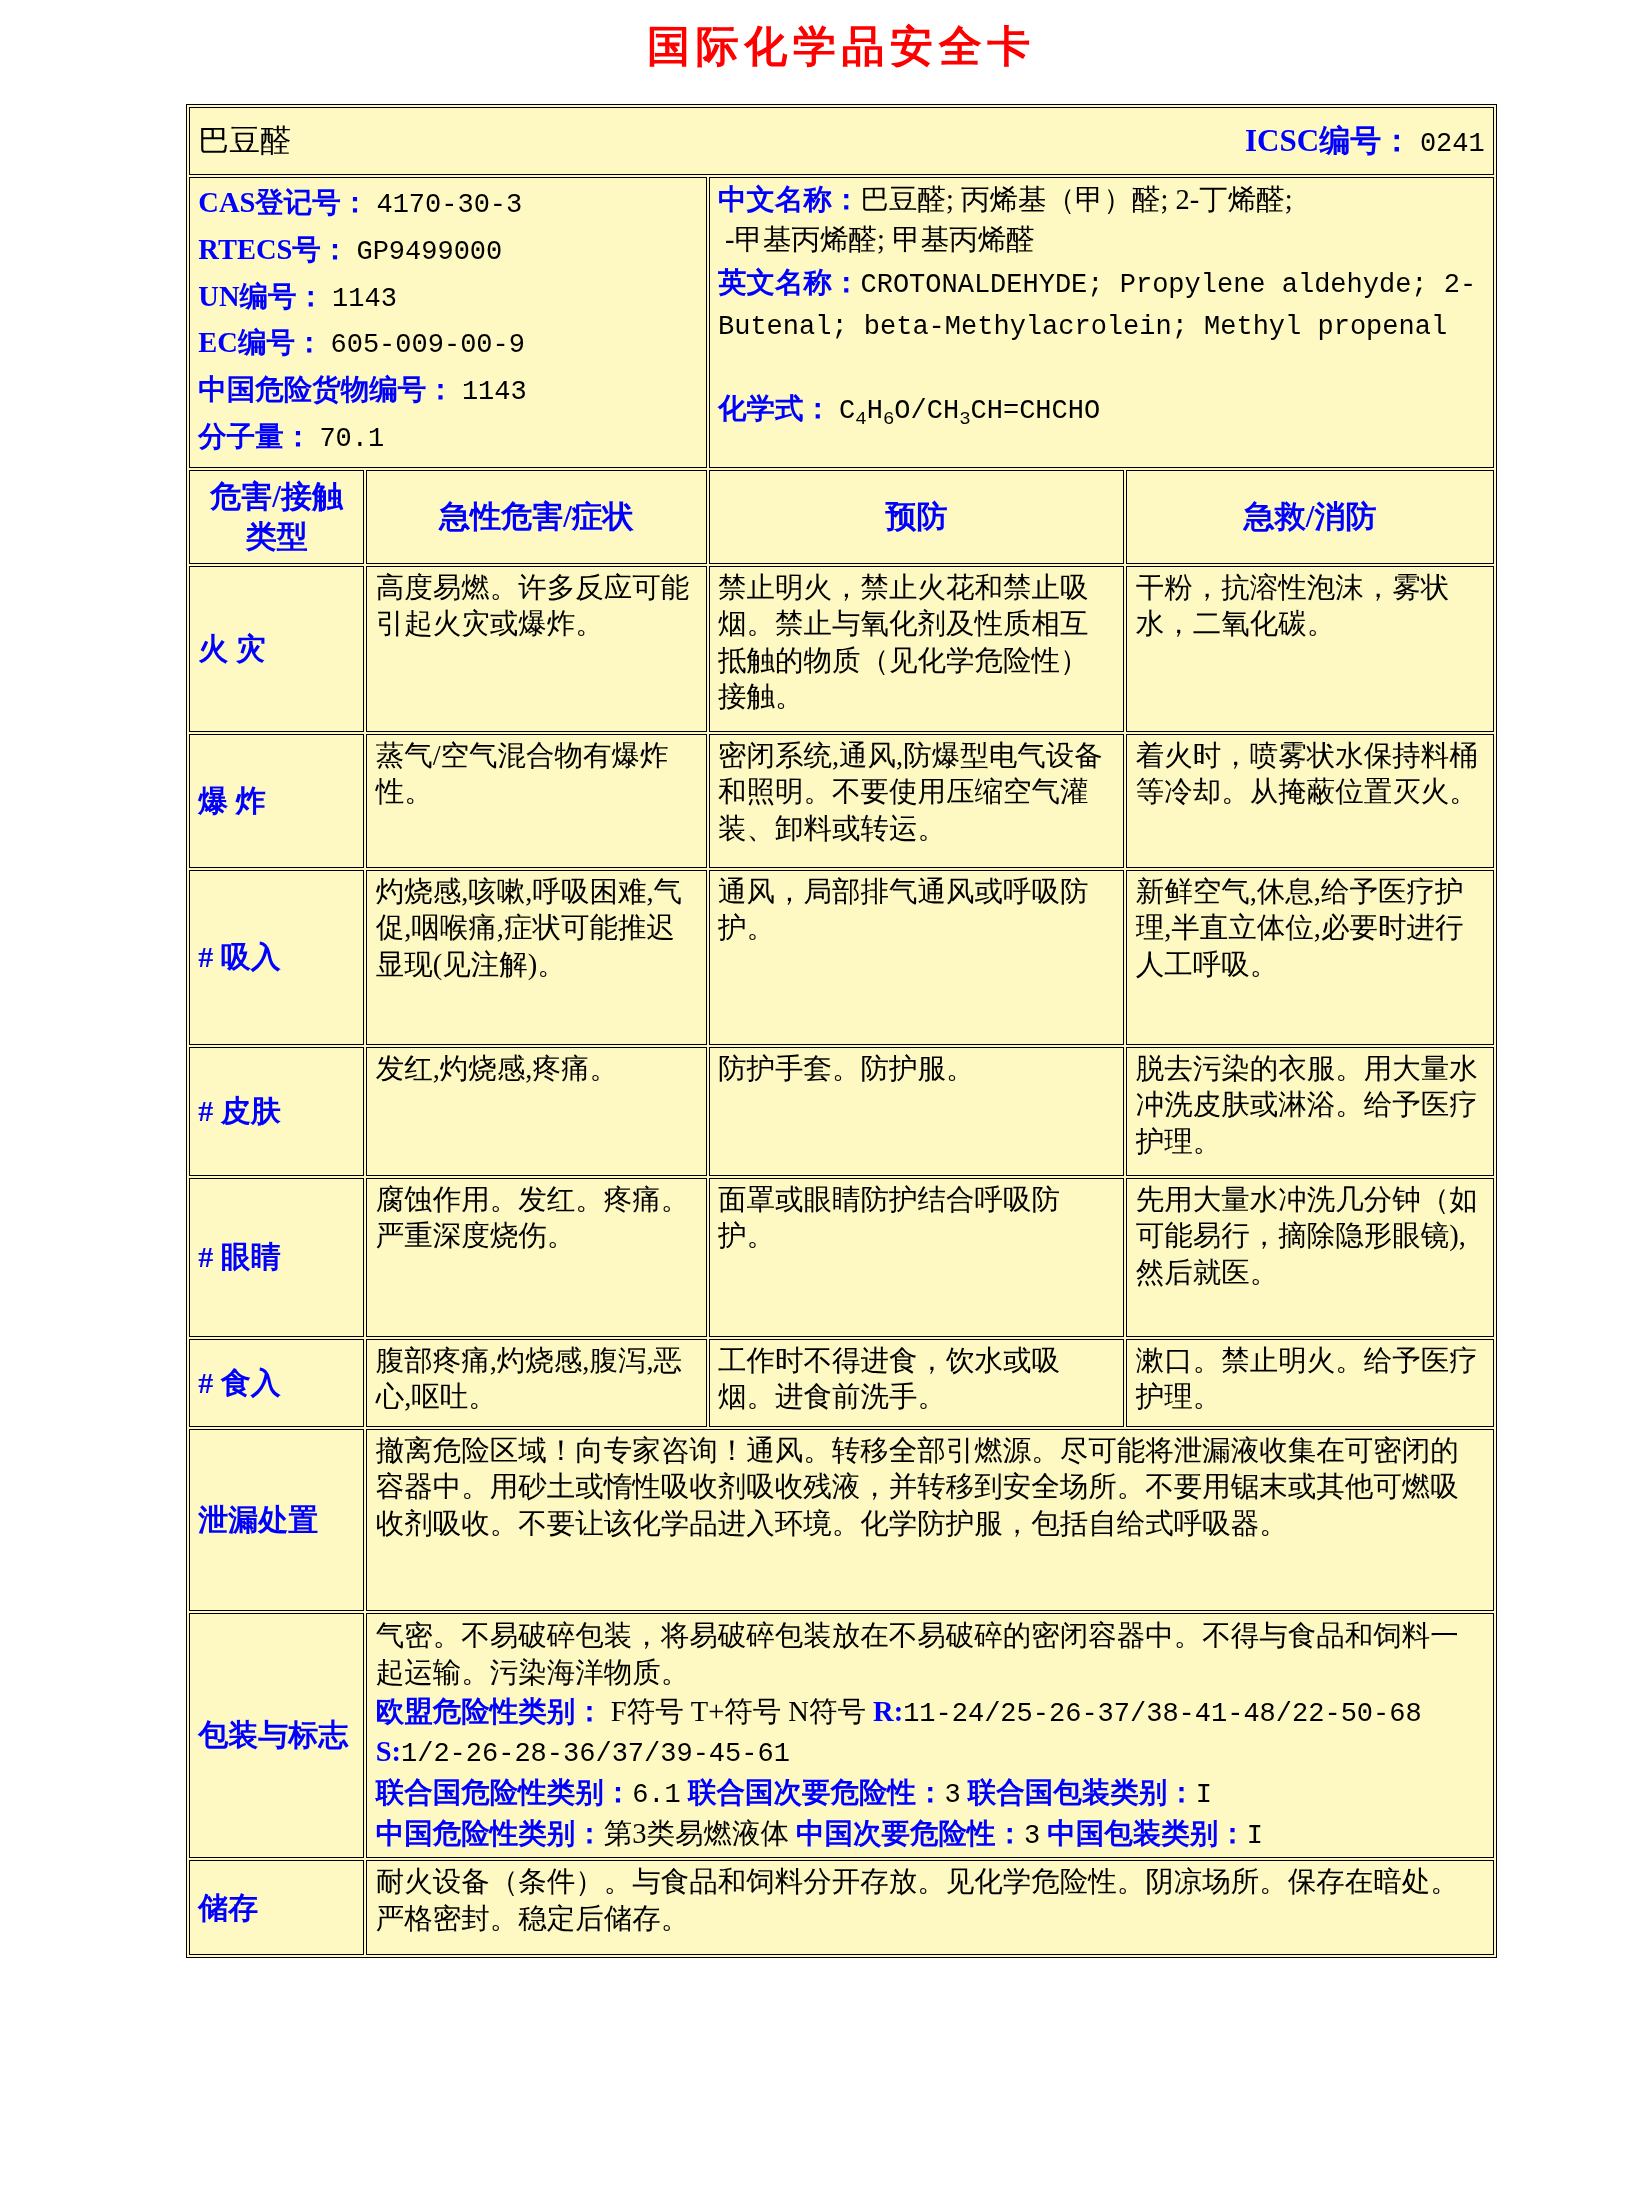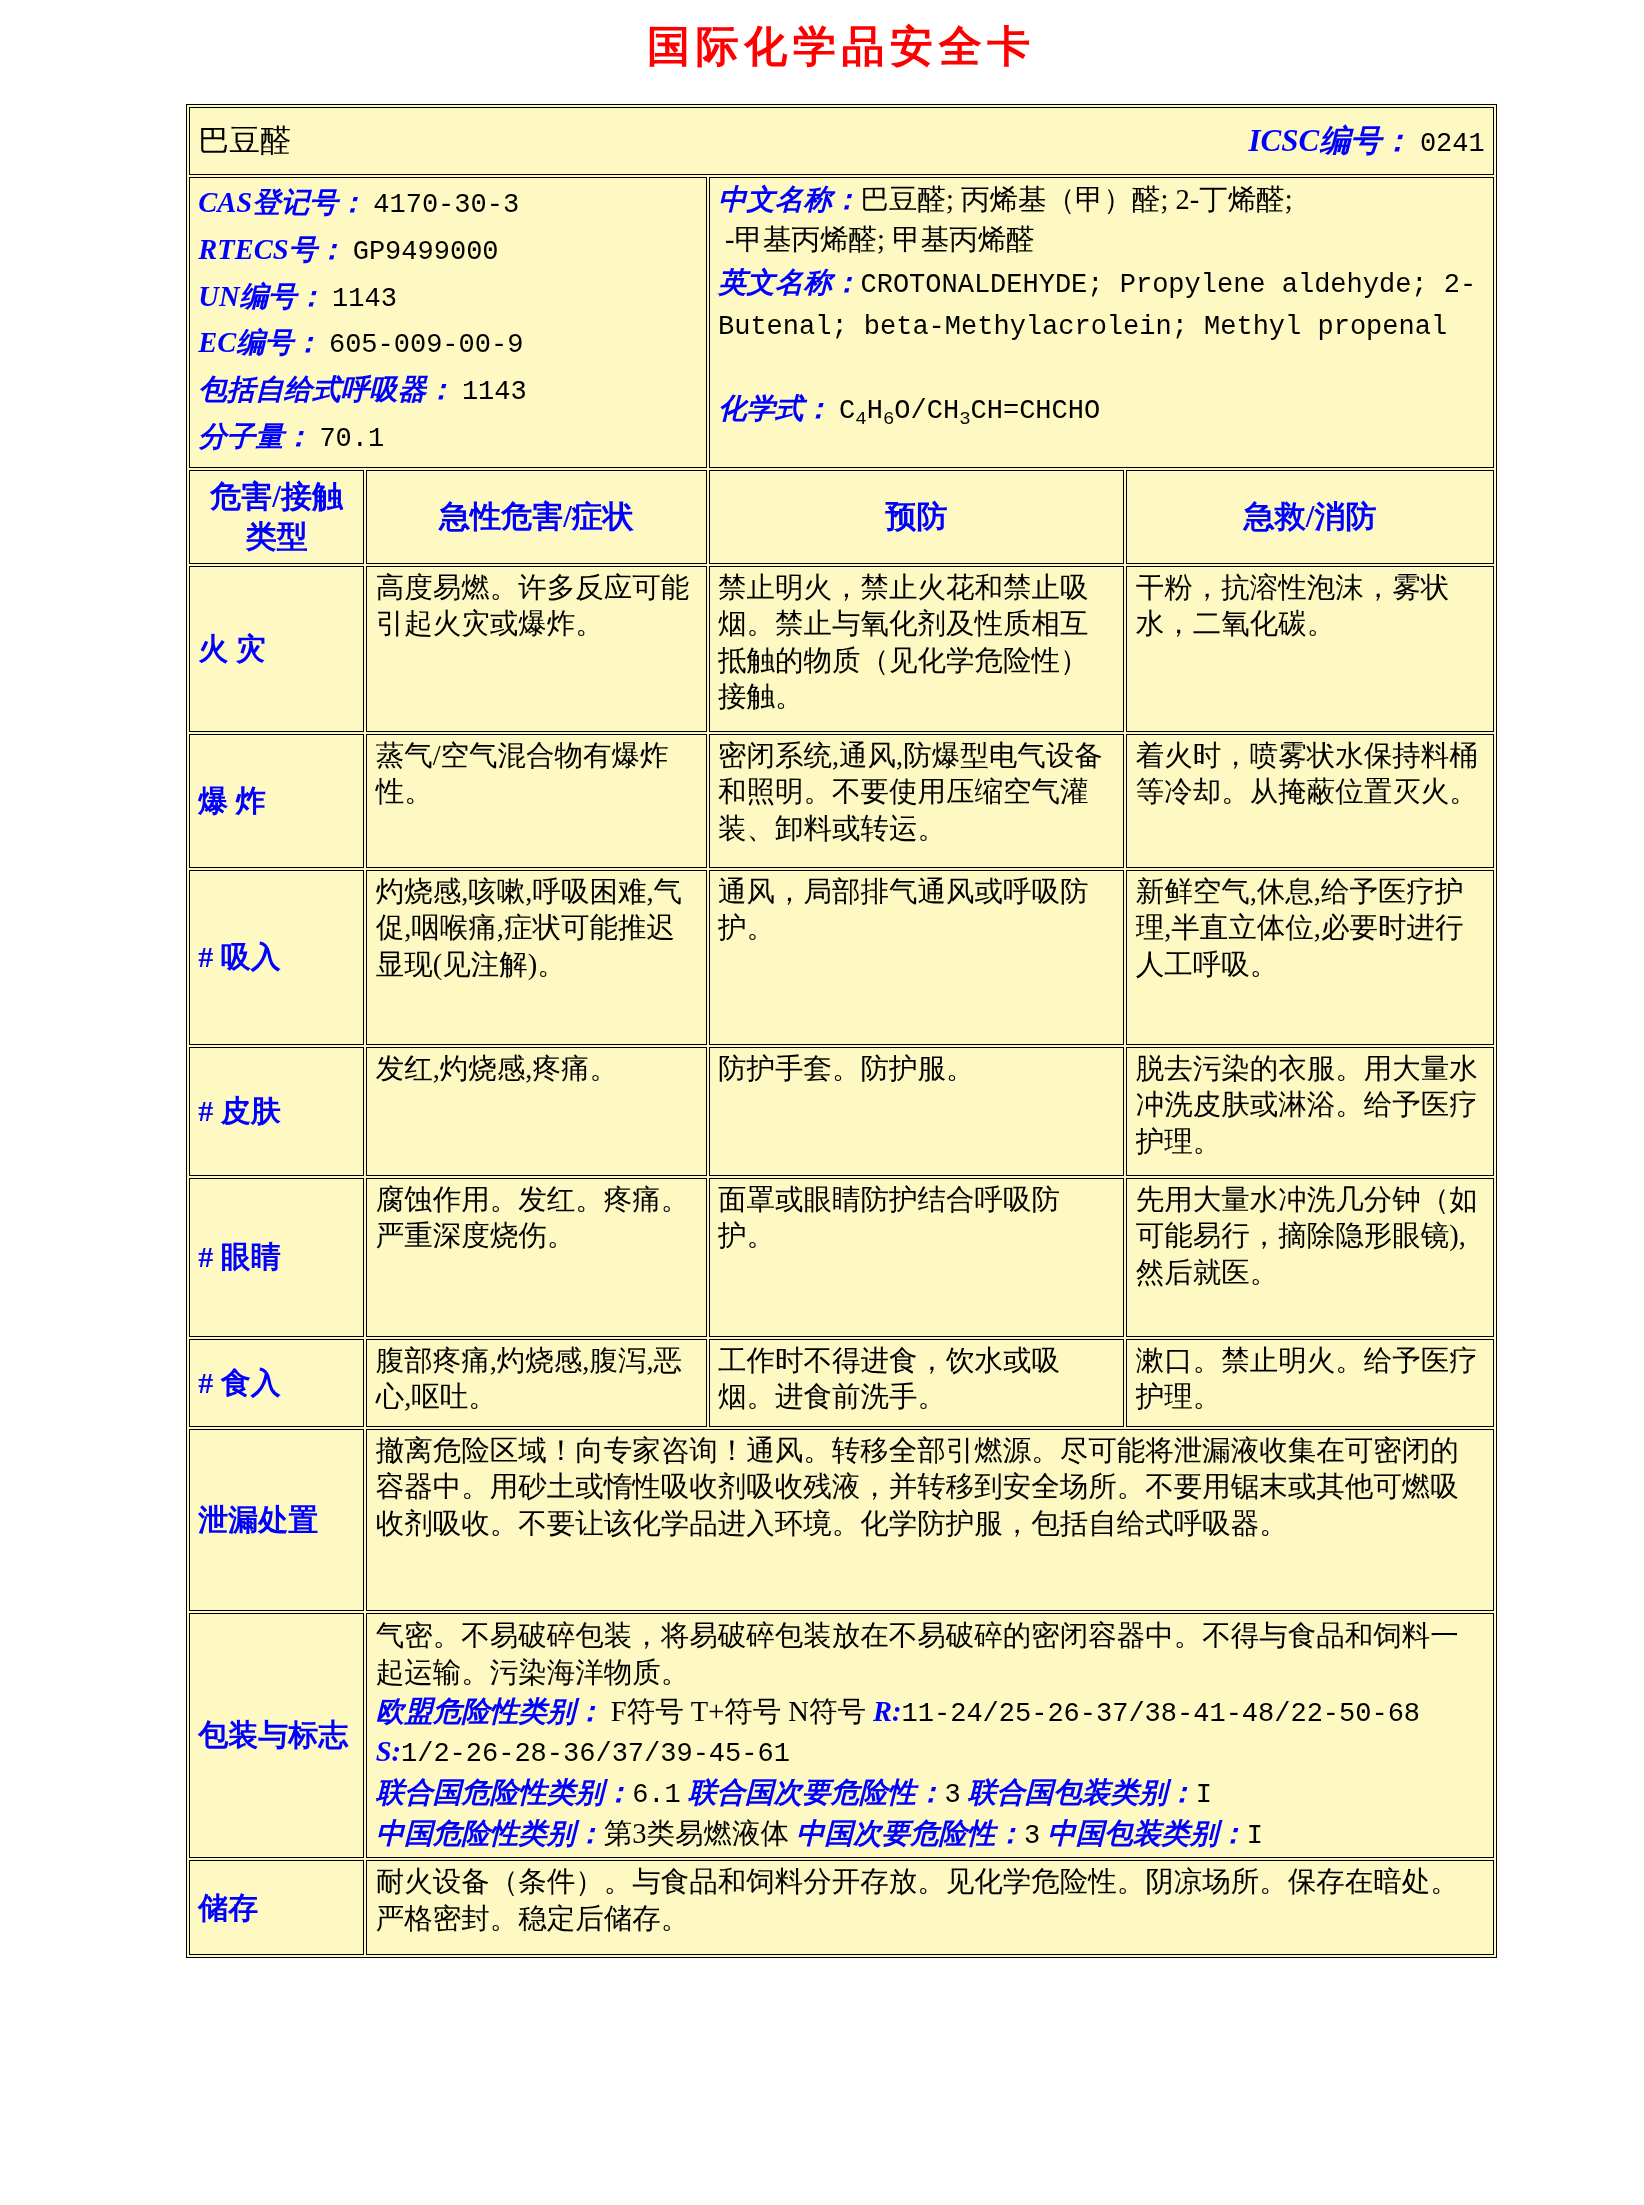--- a/index.html
+++ b/index.html
@@ -22,21 +22,21 @@
     border:1.4px solid #000;background:#fef9c3;
     table-layout:fixed;
   }
   td{
     border:1.4px solid #000;
     padding:2.8px 8.3px;
     vertical-align:top;
     font-size:28.5px;line-height:1.28;
     word-break:break-word;
   }
-  .lbl{color:#0000FF;font-weight:bold;font-style:italic;}
+  .lbl{color:#0000FF;font-weight:bold;}
   .mono{font-family:"Liberation Mono","DejaVu Sans Mono",monospace;font-size:27px;}
   
   td.strip{height:60px;vertical-align:middle;}
   .strip-inner{display:flex;justify-content:space-between;align-items:center;font-size:31px;}
   
   td.info{height:284px;}
   .info-line{line-height:1.58;}
   .names-line{line-height:1.40;margin-bottom:2.8px;}
   .pre{white-space:pre-wrap;}
   .formula-line{margin-top:42px;line-height:1.40;}
@@ -98,21 +98,21 @@
         </div>
         <div class="info-line">
           <span class="lbl">UN编号：</span>
           <span class="mono">1143</span>
         </div>
         <div class="info-line">
           <span class="lbl">EC编号：</span>
           <span class="mono">605-009-00-9</span>
         </div>
         <div class="info-line">
-          <span class="lbl">包括自给式呼吸器：</span>
+          <span class="lbl">中国危险货物编号：</span>
           <span class="mono">1143</span>
         </div>
         <div class="info-line">
           <span class="lbl">分子量：</span>
           <span class="mono">70.1</span>
         </div>
       </td>
       <td class="info" colspan="2">
         <div class="names-line">
           <span class="lbl">中文名称：</span><span class="pre">巴豆醛; 丙烯基（甲）醛; 2-丁烯醛;

